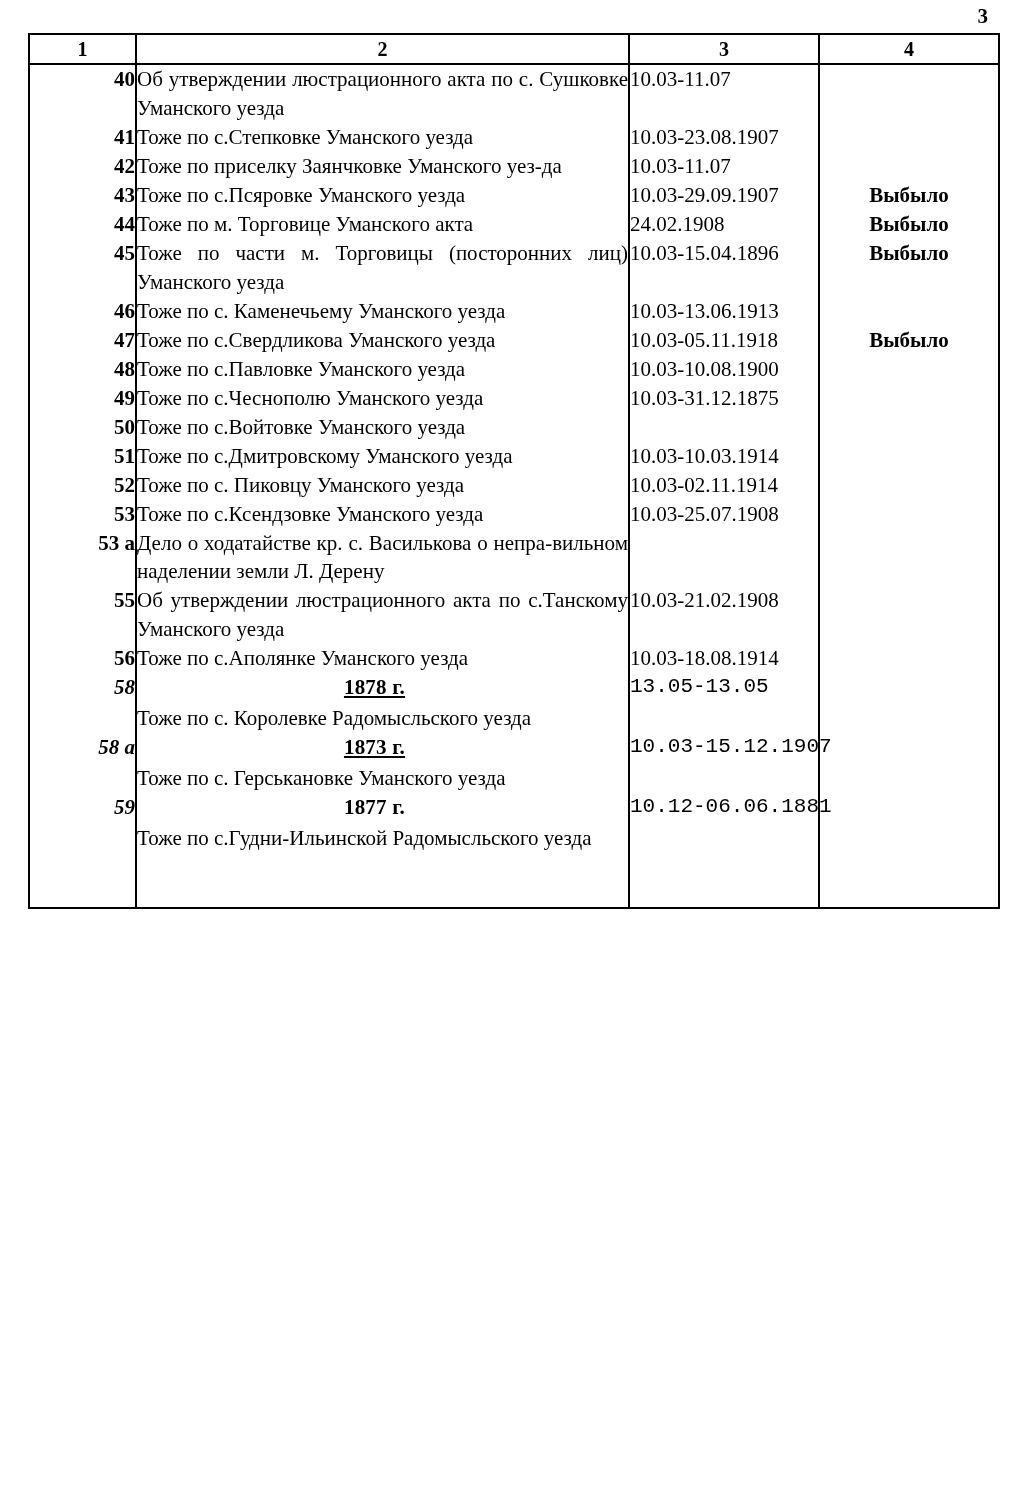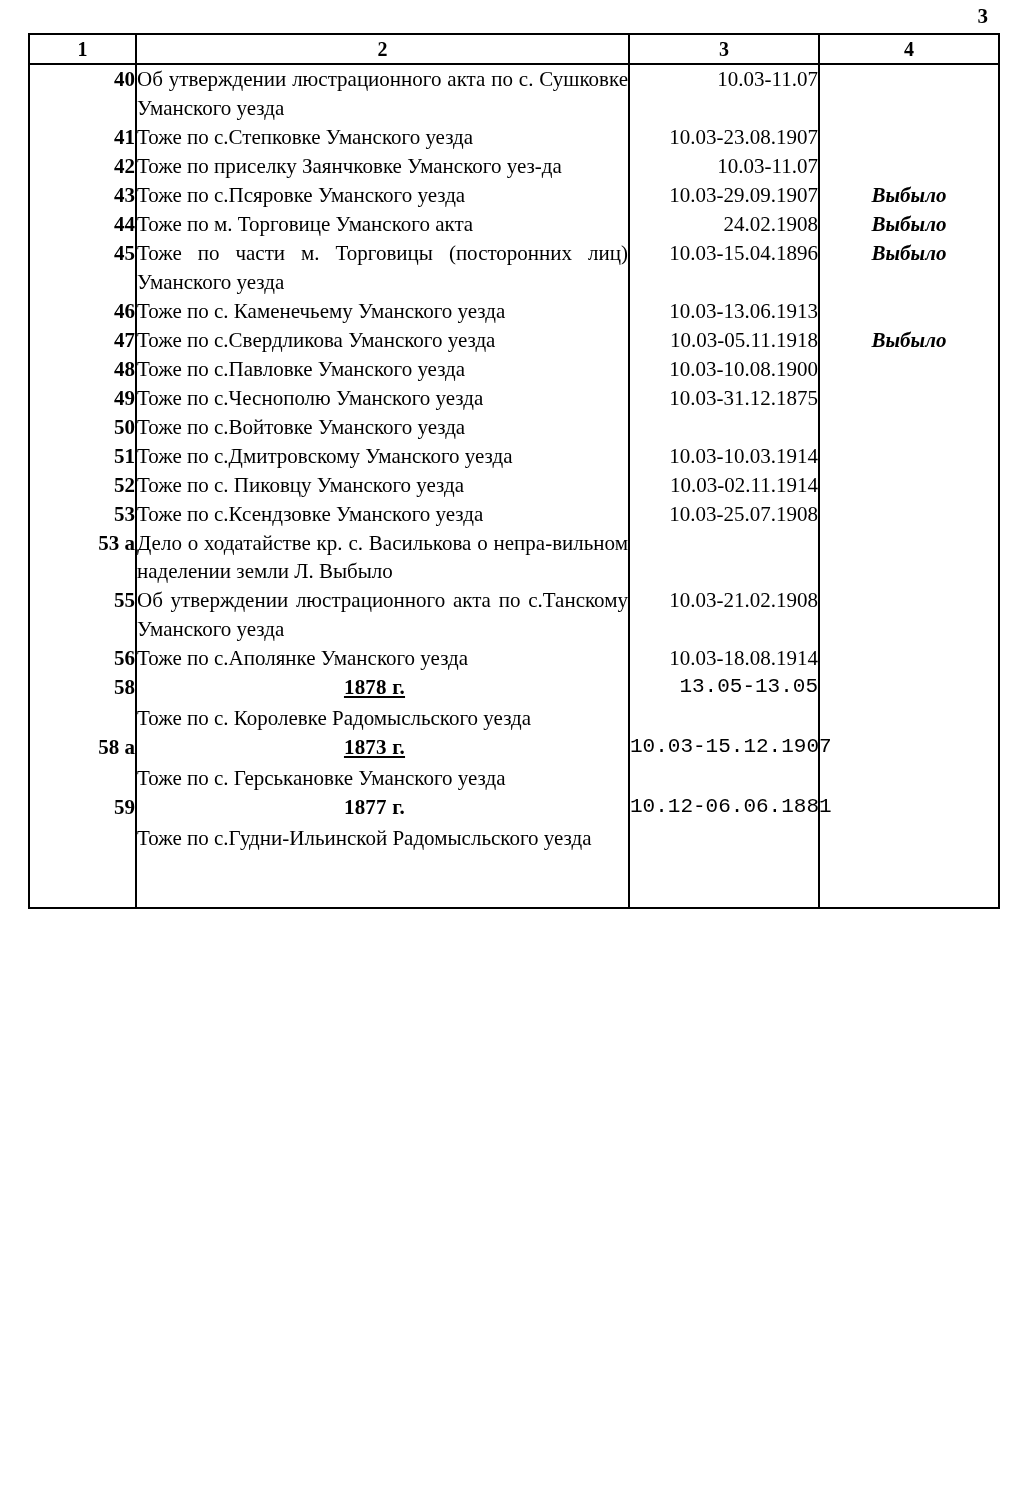--- a/index.html
+++ b/index.html
@@ -82,21 +82,21 @@
   }
 
   .num {
     text-align: right;
     font-size: 21px;
     font-weight: 700;
     line-height: 1.38;
     padding-top: 14px;
     white-space: nowrap;
   }
-  .num.pushdown { padding-top: 44px; }
+  .num.pushdown { padding-top: 44px; font-style: italic; }
 
   .title {
     font-size: 21px;
     line-height: 1.38;
     padding: 14px 10px 0 14px;
     text-align: justify;
     text-justify: inter-word;
     hyphens: manual;
     font-family: Liberation Serif, serif;
   }
@@ -111,36 +111,35 @@
     letter-spacing: 0.2px;
   }
   .yearhead.underline {
     text-decoration: underline;
     text-decoration-thickness: 2px;
     text-underline-offset: 2px;
   }
   .title.hasyear { padding-top: 14px; }
 
   .date {
-    text-align: right;
+    text-align: left;
     font-size: 21px;
     line-height: 1.38;
     padding-top: 14px;
     white-space: nowrap;
   }
   .date.pushdown { padding-top: 44px; font-family: Liberation Mono, monospace; }
 
   .note {
     text-align: center;
     font-size: 21px;
     font-weight: 700;
     line-height: 1.38;
     padding-top: 14px;
     white-space: nowrap;
-    font-style: italic;
   }
   .note.pushdown { padding-top: 44px; }
 
   
   tr.tail td { height: 54px; }
 </style>
 </head>
 <body>
 
 <div id="page">
@@ -242,21 +241,21 @@
           <td class="note"></td>
         </tr>
         <tr>
           <td class="num">53</td>
           <td class="title plain">Тоже  по с.Ксендзовке Уманского уезда</td>
           <td class="date">10.03-25.07.1908</td>
           <td class="note"></td>
         </tr>
         <tr>
           <td class="num">53 a</td>
-          <td class="title">Дело о ходатайстве кр. с. Василькова о непра-вильном наделении земли Л. Выбыло</td>
+          <td class="title">Дело о ходатайстве кр. с. Василькова о непра-вильном наделении земли Л. Дерену</td>
           <td class="date"></td>
           <td class="note"></td>
         </tr>
         <tr>
           <td class="num">55</td>
           <td class="title">Об утверждении люстрационного акта по с.Танскому Уманского уезда</td>
           <td class="date">10.03-21.02.1908</td>
           <td class="note"></td>
         </tr>
         <tr>

